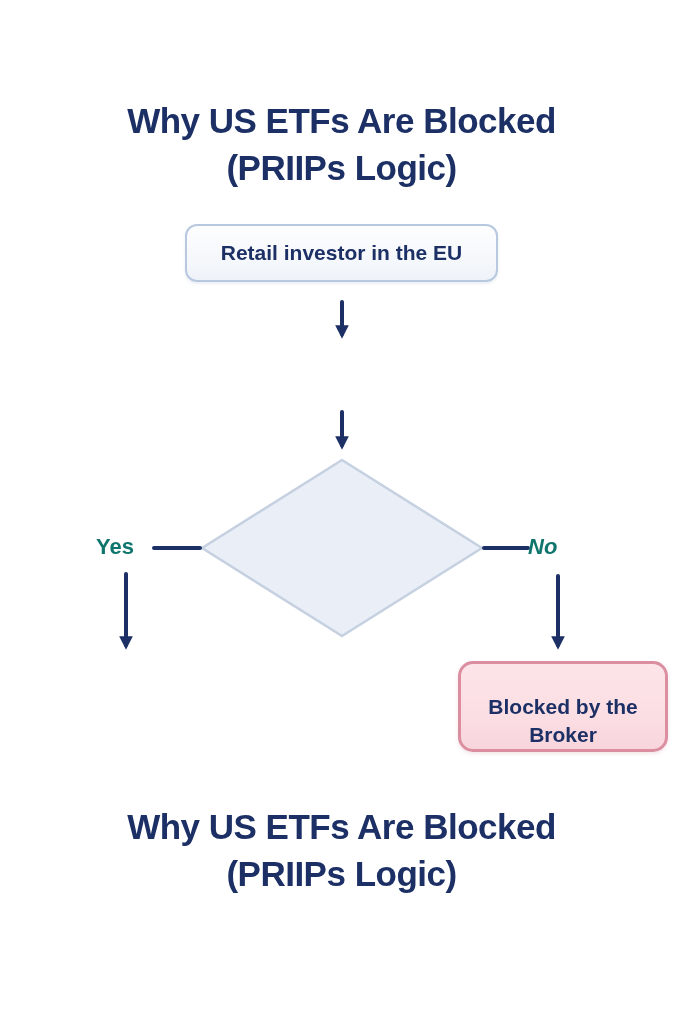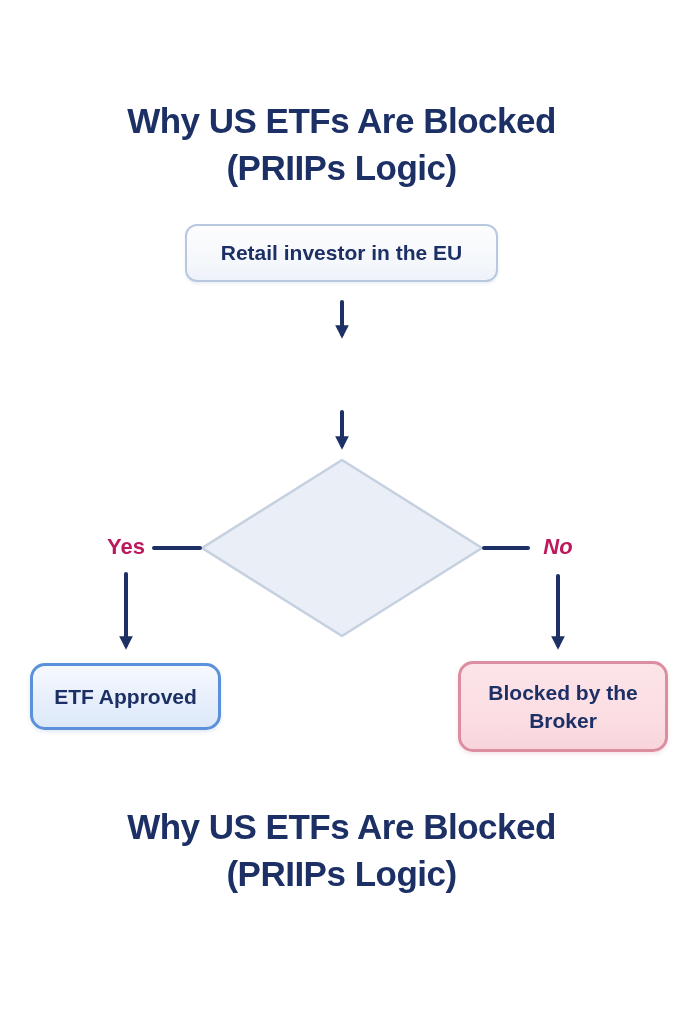--- a/index.html
+++ b/index.html
@@ -59,24 +59,23 @@
     text-align: center;
     font-weight: 700;
     font-size: 20px;
     line-height: 30px;
     color: #1c3066;
   }
 
   .branch-label {
     position: absolute;
     width: 60px;
-    text-align: center;
     font-weight: 700;
     font-size: 22px;
-    color: #be185d;
+    color: #0f766e;
   }
   .label-yes { left:  96px; top: 534px; }
   .label-no  { left: 528px; top: 534px; font-style: italic; }
 
   .outcome-approved {
     left: 30px; top: 663px; width: 191px; height: 67px;
     border: 3px solid #5b90da;
     border-radius: 15px;
     background: linear-gradient(180deg, #f6f9fe 0%, #e6eefb 60%, #dce8f9 100%);
     box-shadow: 0 2px 4px rgba(90, 130, 190, 0.18);
@@ -84,20 +83,21 @@
   }
   .outcome-blocked {
     left: 458px; top: 661px; width: 210px; height: 91px;
     border: 3px solid #da8e9f;
     border-radius: 15px;
     background: linear-gradient(180deg, #fce4e8 0%, #fbdee3 60%, #f8d5dc 100%);
     box-shadow: 0 2px 4px rgba(190, 110, 130, 0.18);
     font-size: 21px;
     line-height: 28px;
     padding: 0 8px;
+    align-items: flex-end;
   }
 
   .diagram-layer {
     position: absolute;
     left: 0;
     top: 0;
     pointer-events: none;
   }
 </style>
 </head>
@@ -134,23 +134,20 @@
 
   <div class="node process node-start">
     <span>Retail investor in the EU</span>
   </div>
 
 
 
   <div class="branch-label label-yes">Yes</div>
   <div class="branch-label label-no">No</div>
 
-  <div class="node outcome-approved">
-    <span>ETF Approved</span>
-  </div>
 
   <div class="node outcome-blocked">
     <span>Blocked by the Broker</span>
   </div>
 
   <div class="title title-bottom">
     <span class="line">Why US ETFs Are Blocked</span>
     <span class="line">(PRIIPs Logic)</span>
   </div>
 

